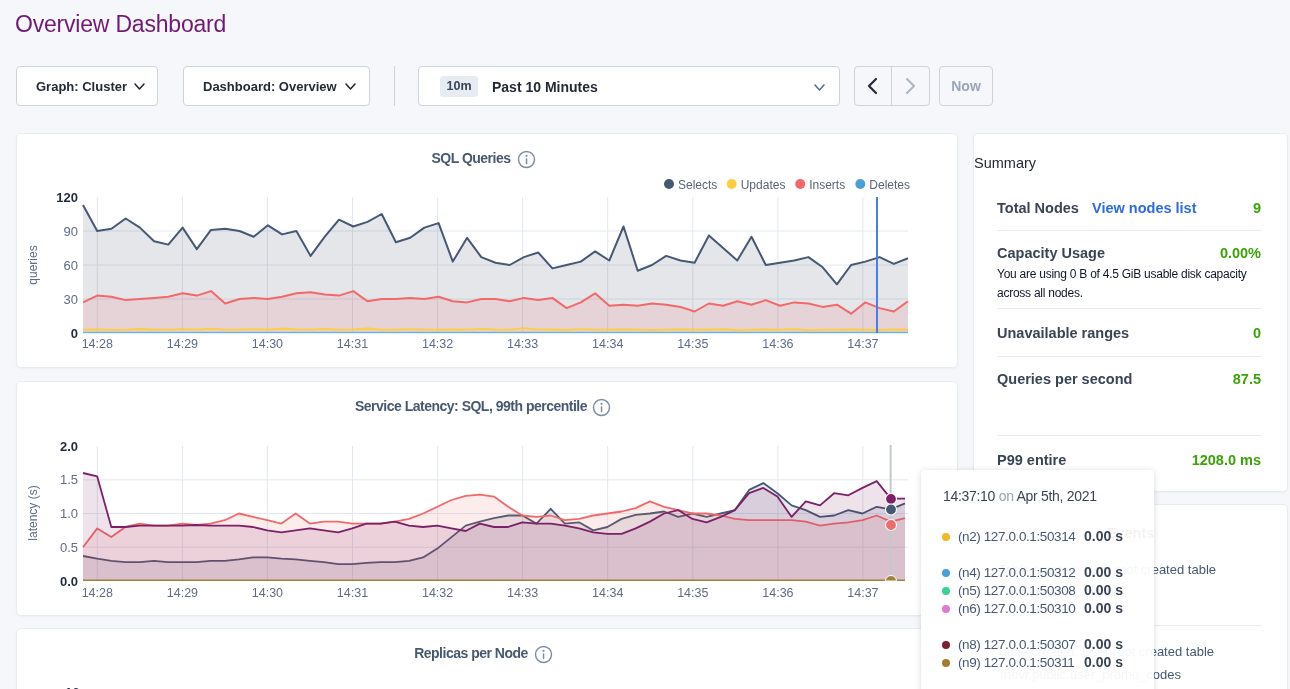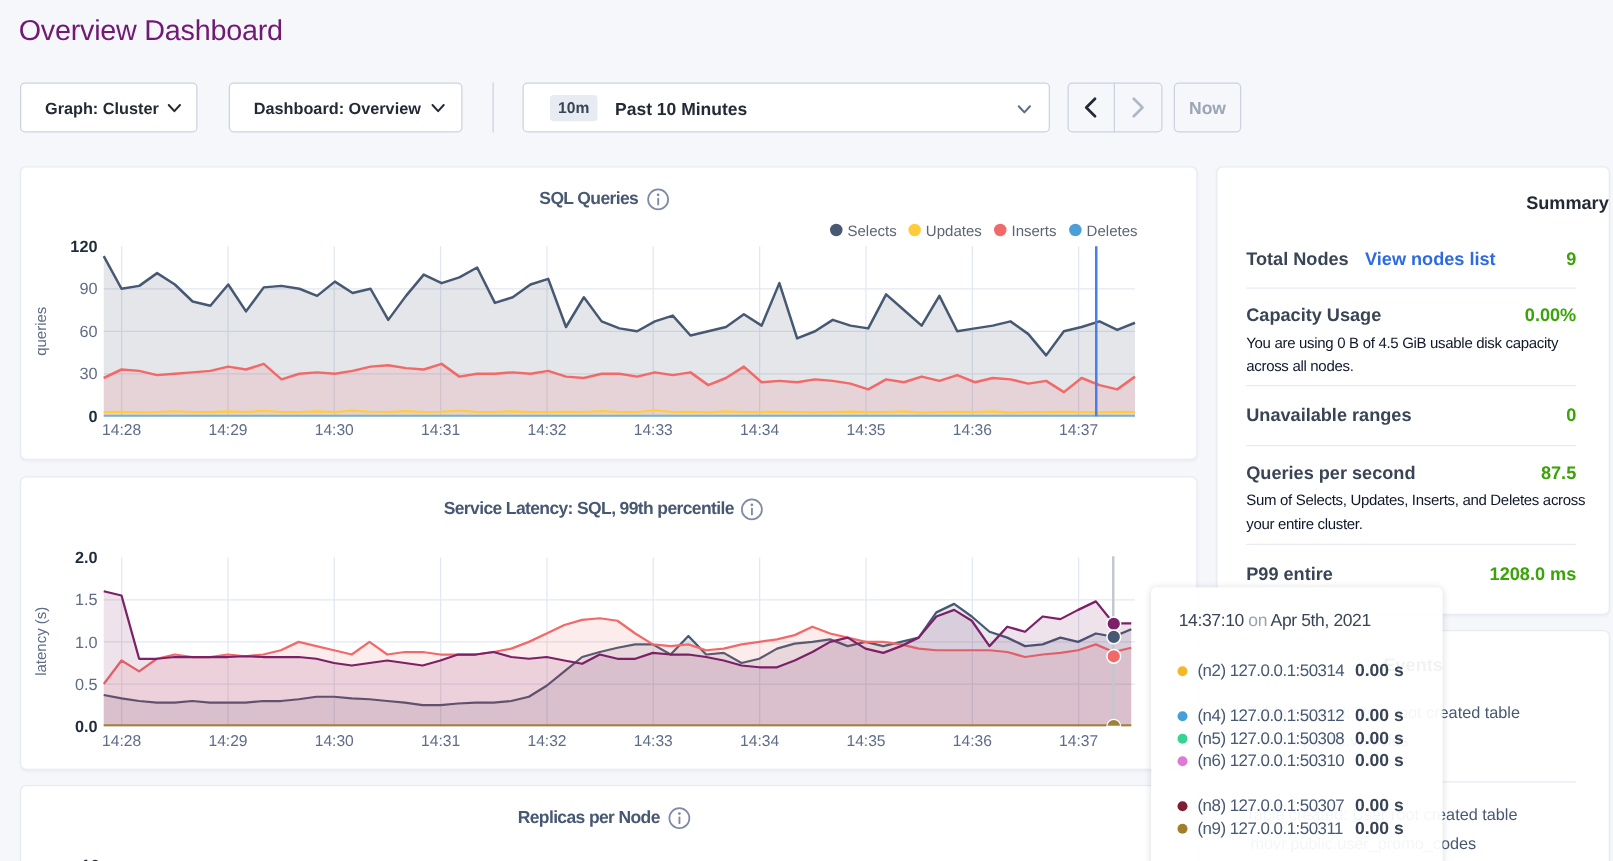--- a/index.html
+++ b/index.html
@@ -160,35 +160,34 @@
 <div class="ctitle" style="top:17px">Replicas per Node</div>
 <svg width="19" height="19" viewBox="0 0 19 19" style="position:absolute;left:518.0px;top:17.0px">
       <circle cx="9.5" cy="9.5" r="8" fill="none" stroke="#7e8ba3" stroke-width="1.4"></circle>
       <circle cx="9.5" cy="5.8" r="1.1" fill="#7e8ba3"></circle>
       <rect x="8.8" y="8.2" width="1.5" height="6" rx="0.7" fill="#7e8ba3"></rect>
     </svg>
 <div style="position:absolute;left:49px;top:56.5px;font-size:13px;font-weight:bold;color:#1f2c3d">16</div>
 </div>
 
 <div class="card" style="left:973px;top:133px;width:315px;height:359px">
-  <div style="position:absolute;top:21px;width:100%;text-align:right;font-size:14.5px;font-weight:bold;color:#242a35">Summary</div>
+  <div style="position:absolute;top:21px;width:100%;text-align:left;font-size:14.5px;font-weight:normal;color:#242a35">Summary</div>
   <div class="slabel" style="top:66px">Total Nodes</div>
   <div style="position:absolute;left:118px;top:66px;font-size:14.5px;font-weight:bold;color:#2c6be4">View nodes list</div>
   <div class="sval" style="top:66px">9</div>
   <div class="divline" style="top:96px"></div>
   <div class="slabel" style="top:111px">Capacity Usage</div>
   <div class="sval" style="top:111px">0.00%</div>
   <div class="sdesc" style="top:131px">You are using 0 B of 4.5 GiB usable disk capacity<br>across all nodes.</div>
   <div class="divline" style="top:174px"></div>
   <div class="slabel" style="top:191px">Unavailable ranges</div>
   <div class="sval" style="top:191px">0</div>
   <div class="divline" style="top:222px"></div>
   <div class="slabel" style="top:237px">Queries per second</div>
   <div class="sval" style="top:237px">87.5</div>
-  <div class="sdesc" style="top:257px">Sum of Selects, Updates, Inserts, and Deletes across<br>your entire cluster.</div>
   <div class="divline" style="top:301px"></div>
   <div class="slabel" style="top:318px">P99 entire</div>
   <div class="sval" style="top:318px">1208.0 ms</div>
 </div>
 
 <div class="card" style="left:973px;top:504px;width:315px;height:300px">
   <div style="position:absolute;top:20px;width:100%;text-align:center;font-size:14.5px;font-weight:bold;color:#242a35">Events</div>
   <div style="position:absolute;right:71px;top:57px;font-size:13px;color:#475872;white-space:nowrap">Table created: User root created table</div>
   <div style="position:absolute;right:160px;top:80px;font-size:13px;color:#475872;white-space:nowrap">movr.public.vehicles</div>
   <div class="divline" style="top:120px"></div>

